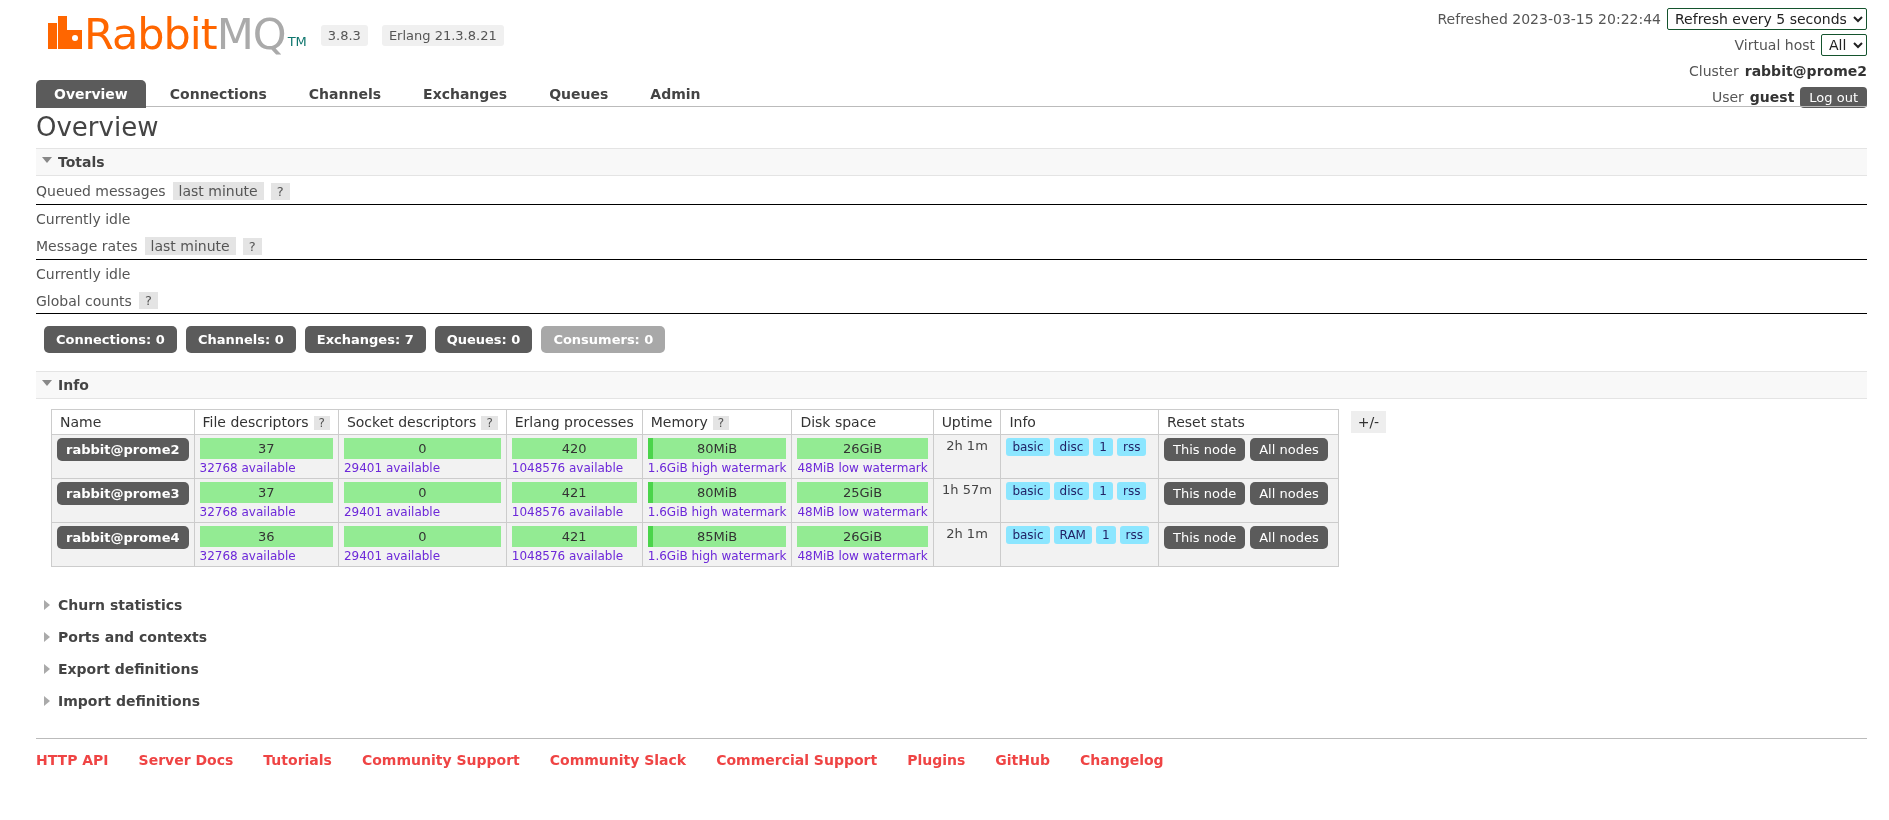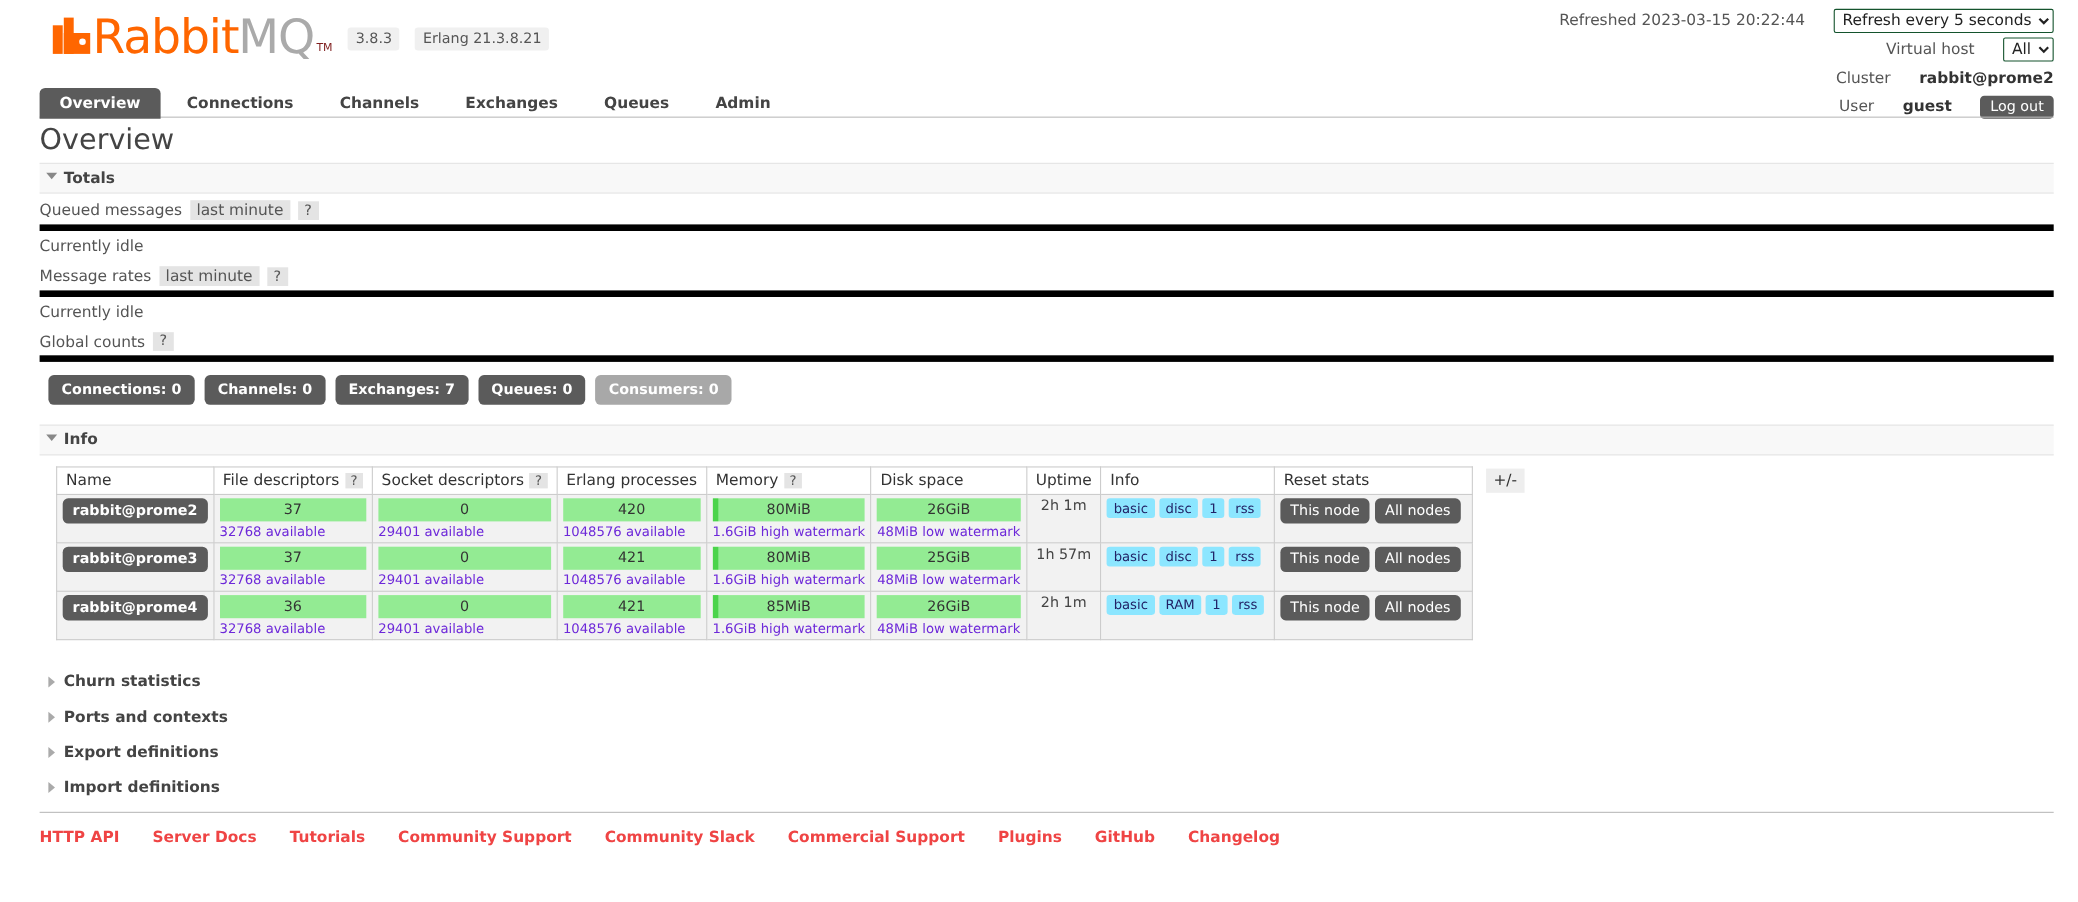--- a/index.html
+++ b/index.html
@@ -17,26 +17,26 @@
   
   .header { position: relative; height: 100px; padding: 0 22px; }
   .logo-wrap { position: absolute; left: 48px; top: 14px; display: flex; align-items: flex-end; }
   .logo-mark { width: 34px; height: 33px; position: relative; margin-right: 2px; margin-bottom: 5px; }
   .logo-mark .bar1 { position: absolute; left: 0; top: 7px; width: 9px; height: 26px; background: #f60; }
   .logo-mark .bar2 { position: absolute; left: 10px; top: 0px; width: 9px; height: 33px; background: #f60; }
   .logo-mark .blk  { position: absolute; left: 10px; top: 14px; width: 24px; height: 19px; background: #f60; }
   .logo-mark .dot  { position: absolute; left: 24px; top: 19px; width: 6px; height: 6px; background: #fff; border-radius: 50%; }
   .logo-rabbit { font-size: 43px; color: #f60; letter-spacing: -1px; line-height: 40px; font-weight: 400; }
   .logo-mq { font-size: 43px; color: #aaa; letter-spacing: -1px; line-height: 40px; font-weight: 400; }
-  .logo-tm { font-size: 10px; color: #7f1d1d; margin-left: 2px; margin-bottom: 5px; }
+  .logo-tm { font-size: 13px; color: #0f766e; margin-left: 2px; margin-bottom: 5px; }
   .vsn { background: #f0f0f0; color: #555; font-size: 13px; padding: 3px 7px; border-radius: 3px;
          margin-left: 14px; margin-bottom: 8px; white-space: nowrap; }
 
   .hdr-right { position: absolute; right: 22px; top: 8px; text-align: right; font-size: 14px; color: #555; }
-  .hdr-line { display: flex; justify-content: flex-end; align-items: center; margin-bottom: 4px; height: 22px; gap: 20px; }
+  .hdr-line { display: flex; justify-content: flex-end; align-items: center; margin-bottom: 4px; height: 22px; }
   .hdr-line .lbl { margin-right: 6px; white-space: nowrap; }
   .hdr-line b { color: #333; }
   select.mini {
     font-family: "DejaVu Sans", sans-serif; font-size: 14px;
     border: 1px solid #14532d; background: #fff; color: #222;
     padding: 1px 3px; border-radius: 2px; height: 22px;
   }
   .logout-btn {
     background: #5b5b5b; color: #fff; border: none; border-radius: 4px;
     font-size: 13px; padding: 3px 9px; margin-left: 6px;
@@ -64,21 +64,21 @@
     font-size: 14px; font-weight: bold; color: #444;
     padding: 5px 6px 5px 22px; position: relative; cursor: pointer;
   }
   .section-head .tri { position: absolute; left: 6px; top: 8px; }
   .tri-down { width: 0; height: 0; border-left: 5px solid transparent; border-right: 5px solid transparent;
               border-top: 6px solid #888; }
   .tri-right { width: 0; height: 0; border-top: 5px solid transparent; border-bottom: 5px solid transparent;
                border-left: 6px solid #aaa; }
 
   .sub-head {
-    border-bottom: 6px solid #000000; padding: 6px 0 4px 0;
+    border-bottom: 1px solid #000000; padding: 6px 0 4px 0;
     font-size: 14px; color: #555; display: flex; align-items: center;
   }
   .sub-head .chip { background: #e4e4e4; color: #555; padding: 1px 6px; margin-left: 7px; font-size: 14px; }
   .sub-head .qmark { background: #e4e4e4; color: #555; padding: 1px 6px; margin-left: 7px; font-size: 13px; cursor: help; }
   .idle { font-size: 14px; color: #555; padding: 6px 0 4px 0; }
 
   .count-row { display: flex; gap: 9px; margin: 12px 0 2px 8px; }
   .count-btn {
     background: #5b5b5b; color: #fff; border-radius: 5px; padding: 6px 12px;
     font-size: 13px; font-weight: bold; text-decoration: none; white-space: nowrap;

